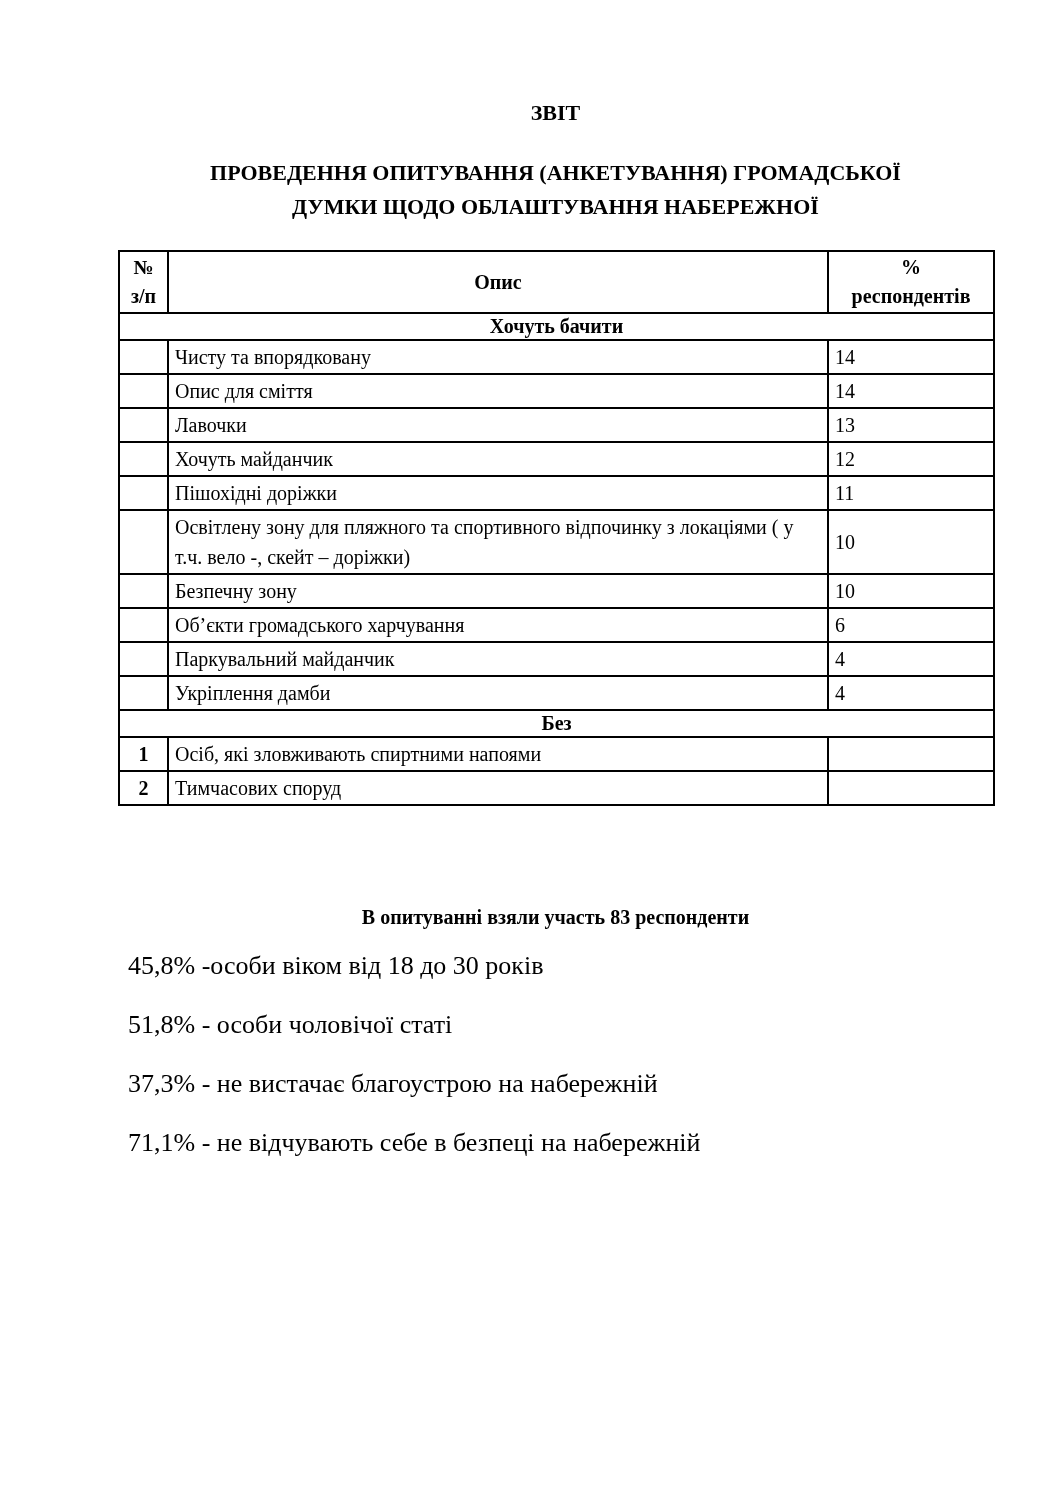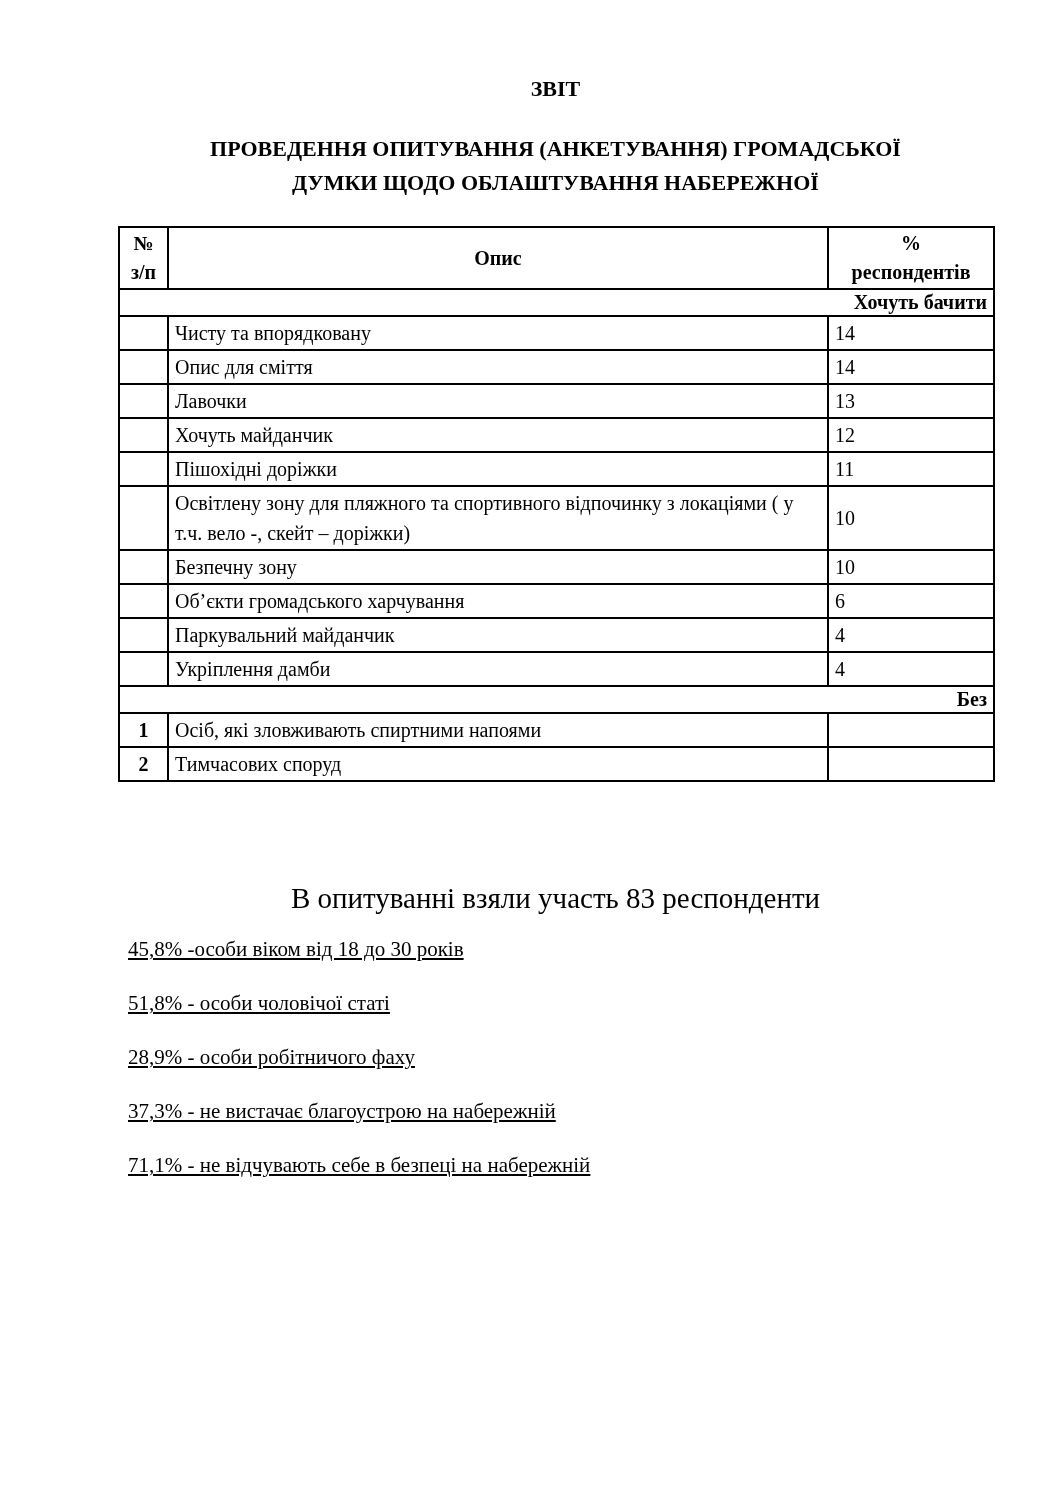--- a/index.html
+++ b/index.html
@@ -11,21 +11,21 @@
   body {
     width: 1058px;
     height: 1497px;
     font-family: "Liberation Serif", "DejaVu Serif", serif;
     color: #000000;
     overflow: hidden;
   }
   .page {
     width: 1058px;
     height: 1497px;
-    padding: 76px 65px 0 118px; 
+    padding: 100px 65px 0 118px; 
   }
   .doc-title {
     text-align: center;
     font-weight: bold;
     font-size: 22px;
     margin: 0 0 30px 0;
   }
   .doc-subtitle {
     text-align: center;
     font-weight: bold;
@@ -55,54 +55,53 @@
     line-height: 1.45;
   }
   th.h-desc {
     text-align: center;
     font-weight: bold;
     vertical-align: top;
     padding-top: 3px;
   }
   thead th { height: 56px; }
   td.section-header {
-    text-align: right;
+    text-align: center;
     font-weight: bold;
     height: 19px;
   }
   td.col-num {
     text-align: center;
     font-weight: bold;
     height: 29px;
   }
   td.col-desc {
     text-align: left;
     padding-left: 8px;
     line-height: 1.5;
   }
   td.col-pct {
     text-align: left;
     padding-left: 8px;
   }
   .summary-heading {
     text-align: center;
-    font-weight: normal;
-    font-size: 29px;
+    font-weight: bold;
+    font-size: 20px;
     margin: 100px 0 0 0;
   }
   .summary-list {
     margin: 24px 0 0 10px;
     padding: 0;
     list-style: none;
   }
   .summary-list li {
-    font-size: 21px;
+    font-size: 26px;
     margin: 0 0 33px 0;
     line-height: 1.0;
-    text-decoration: underline;
   }
 </style>
 </head>
 <body>
 
 <div class="page">
 
   <h1 class="doc-title">ЗВІТ</h1>
 
   <h2 class="doc-subtitle">ПРОВЕДЕННЯ ОПИТУВАННЯ (АНКЕТУВАННЯ) ГРОМАДСЬКОЇ
@@ -191,18 +190,17 @@
           <td class="col-pct"></td>
         </tr>
       </tbody>
   </table>
 
   <p class="summary-heading">В опитуванні взяли участь 83 респонденти</p>
 
   <ul class="summary-list">
       <li>45,8% -особи віком від 18 до 30 років</li>
       <li>51,8% - особи чоловічої статі</li>
-      <li>28,9% - особи робітничого фаху</li>
       <li>37,3% - не вистачає благоустрою на набережній</li>
       <li>71,1% - не відчувають себе в безпеці на набережній</li>
     </ul>
 
 </div>
 
 </body></html>

